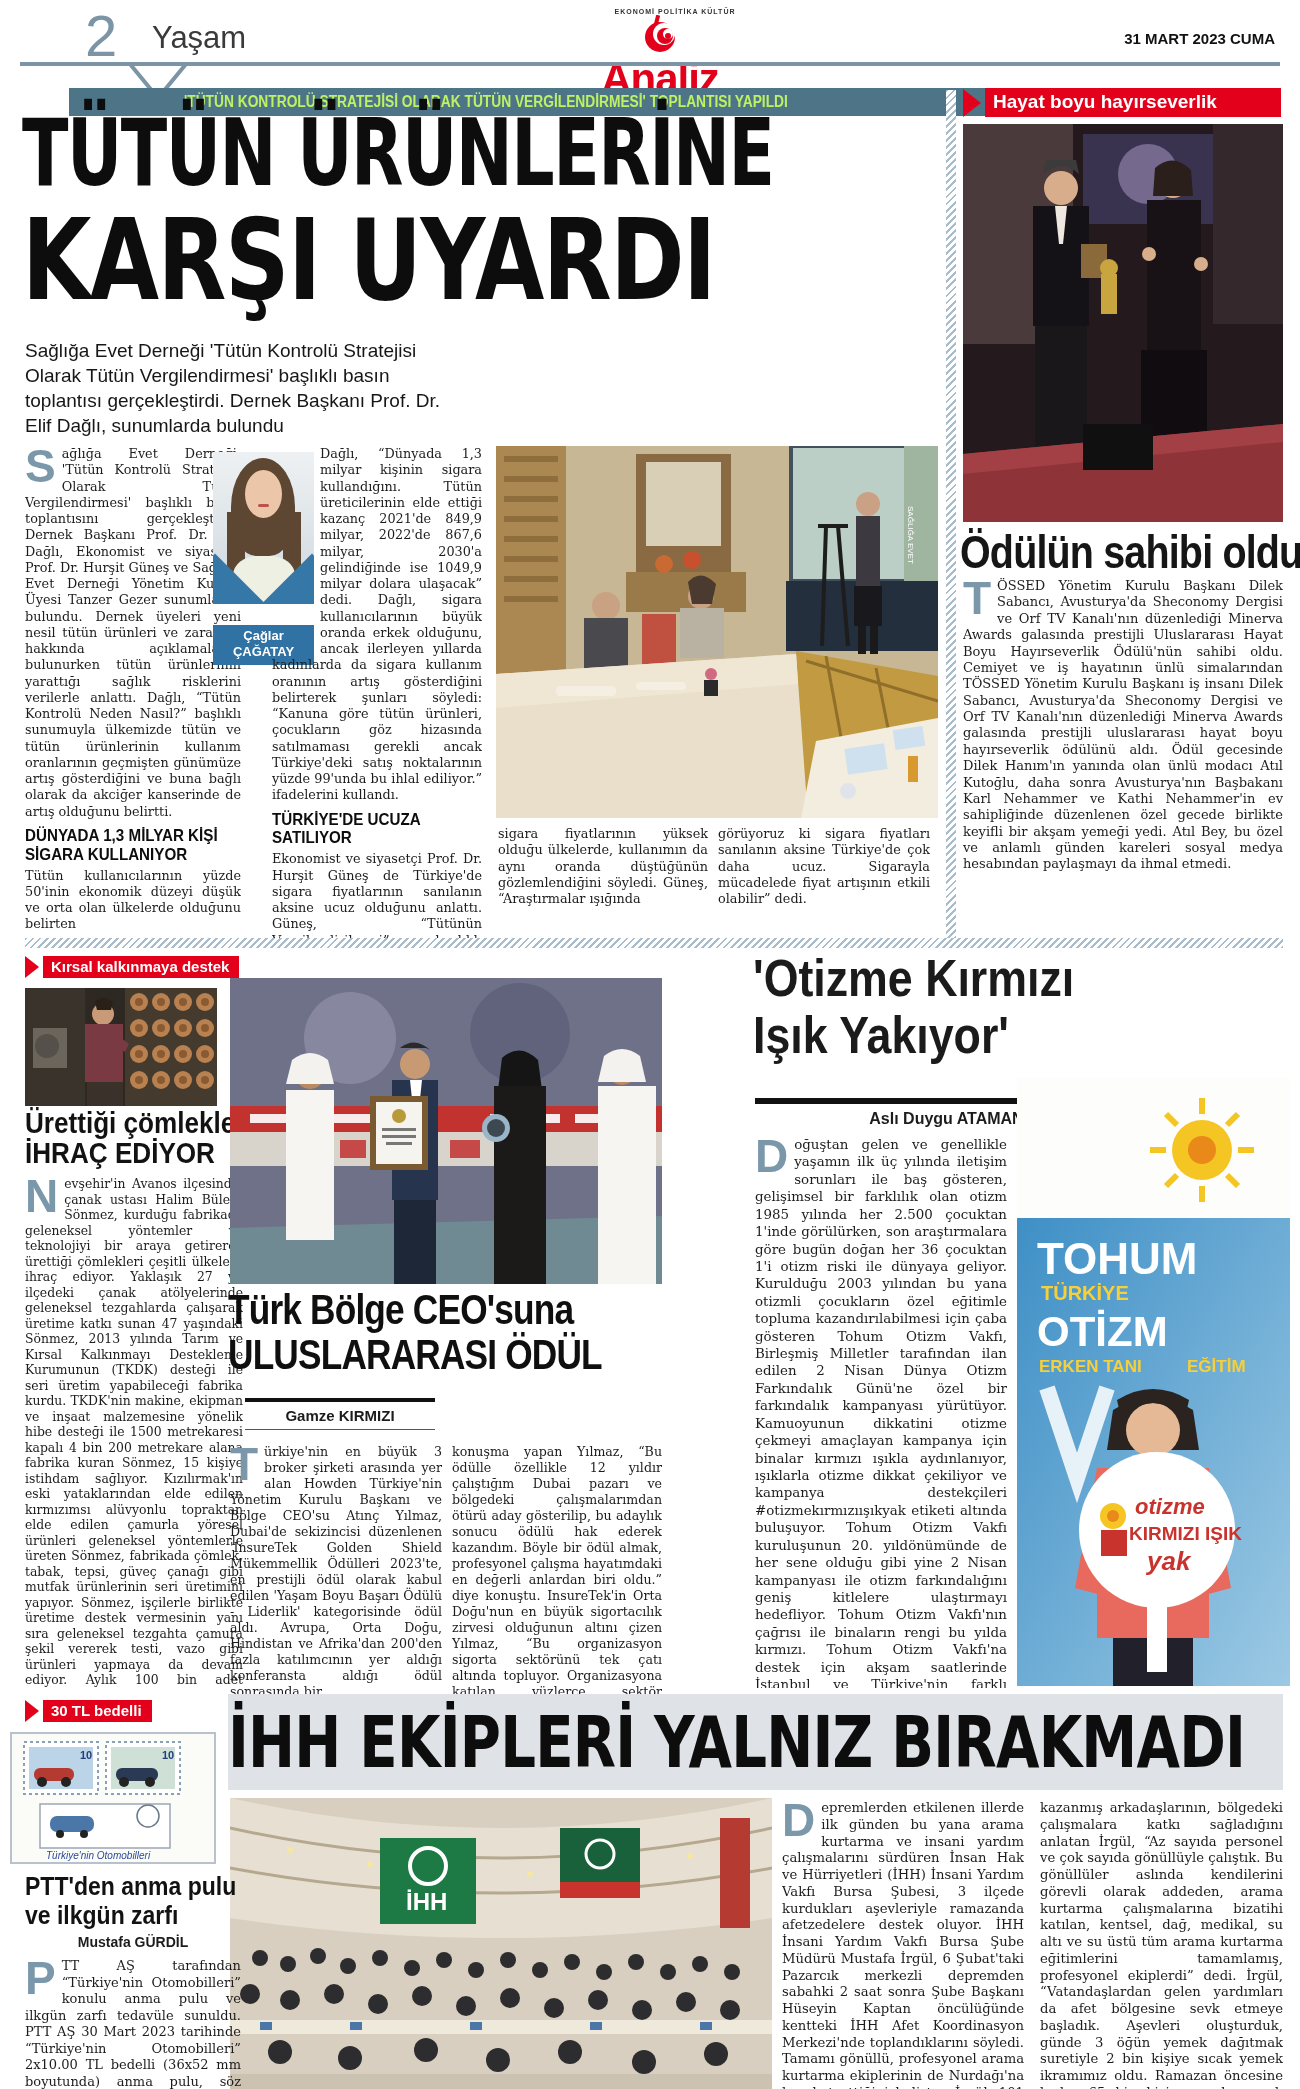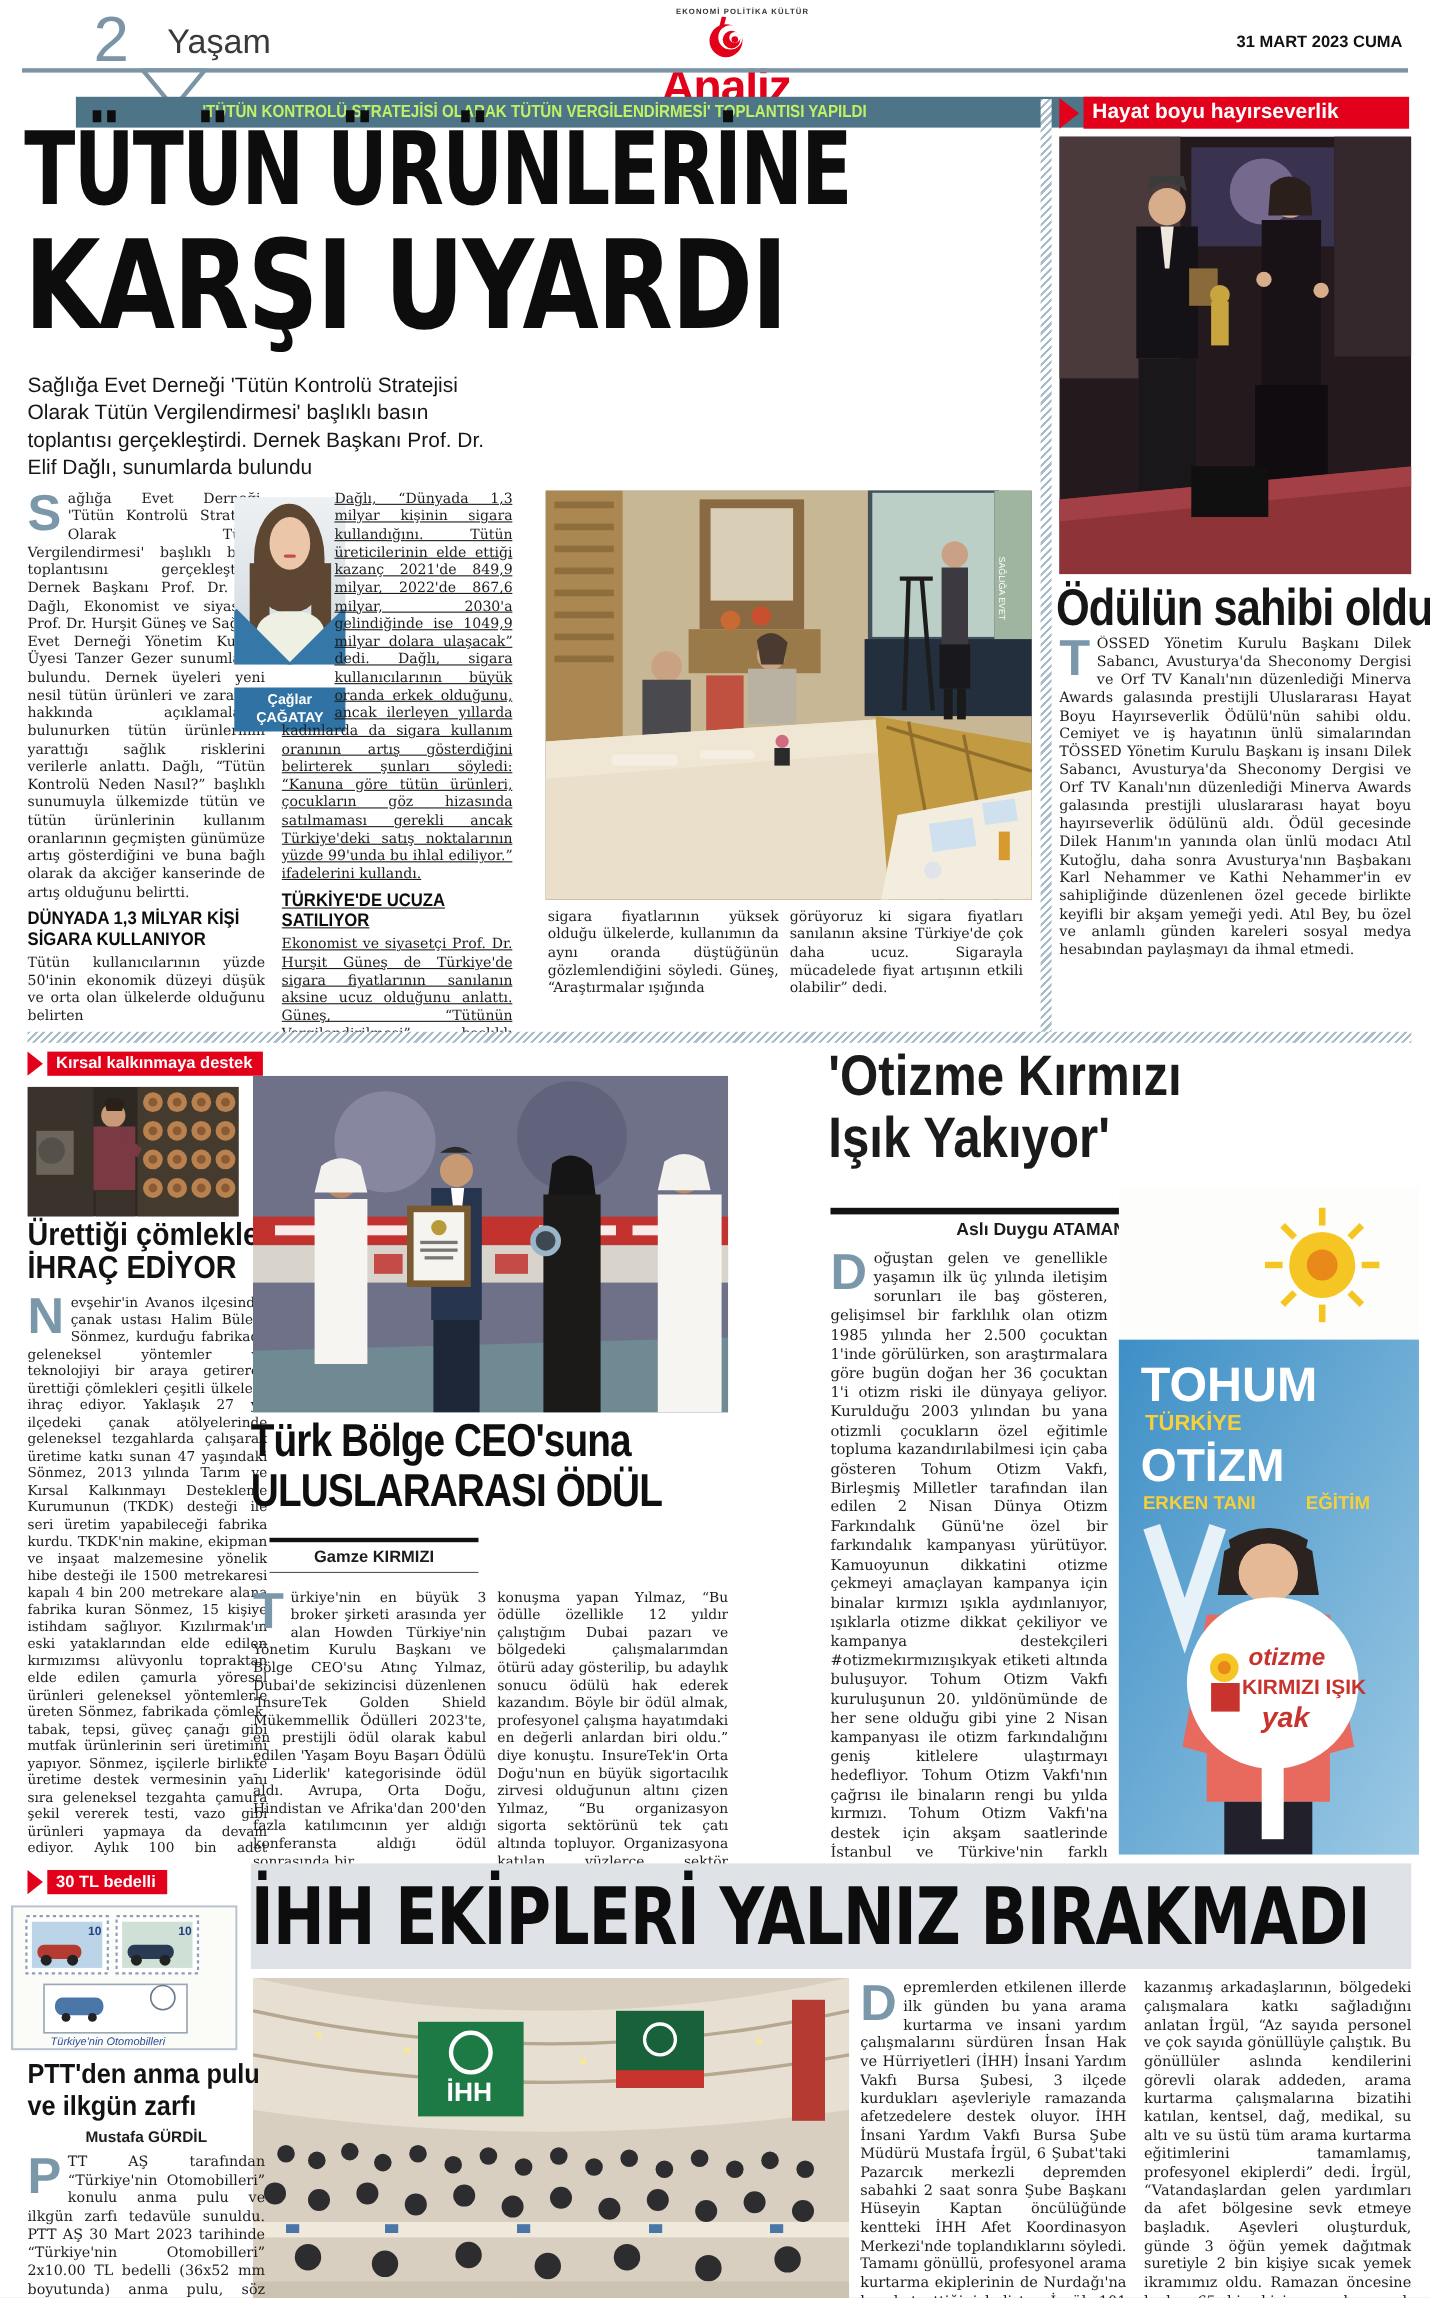--- a/index.html
+++ b/index.html
@@ -89,21 +89,21 @@
       <div class="abs" style="left:20px;top:104px;width:62px;height:48px;background:#eef0e4;border-radius:40% 40% 0 0;"></div>
       <div class="abs" style="left:-38px;bottom:-46px;width:80px;height:80px;background:#3578a8;transform:rotate(45deg);"></div>
       <div class="abs" style="right:-38px;bottom:-46px;width:80px;height:80px;background:#3578a8;transform:rotate(45deg);"></div>
     </div>
     <div class="port-cap">
       <div>Çağlar</div>
         <div>ÇAĞATAY</div>
     </div>
   </div>
 
-  <div class="abs serif bodycol" style="left:256px;top:446px;width:210px;height:494px;text-decoration:underline;">
+  <div class="abs serif bodycol" style="left:272px;top:446px;width:210px;height:494px;">
     <div style="float:left;width:48px;height:200px;"></div>
     <p>Dağlı, “Dünyada 1,3 milyar kişinin sigara kullandığını. Tütün üreticilerinin elde ettiği kazanç 2021'de 849,9 milyar, 2022'de 867,6 milyar, 2030'a gelindiğinde ise 1049,9 milyar dolara ulaşacak” dedi. Dağlı, sigara kullanıcılarının büyük oranda erkek olduğunu, ancak ilerleyen yıllarda kadınlarda da sigara kullanım oranının artış gösterdiğini belirterek şunları söyledi: “Kanuna göre tütün ürünleri, çocukların göz hizasında satılmaması gerekli ancak Türkiye'deki satış noktalarının yüzde 99'unda bu ihlal ediliyor.” ifadelerini kullandı.</p>
     <div class="subhead">TÜRKİYE'DE UCUZA SATILIYOR</div>
     <p>Ekonomist ve siyasetçi Prof. Dr. Hurşit Güneş de Türkiye'de sigara fiyatlarının sanılanın aksine ucuz olduğunu anlattı. Güneş, “Tütünün Vergilendirilmesi” başlıklı sunumunda, tütün ve tütün ürünlerinin vergilendirilmesi ile sigara kullanımının azaltılabileceğini ön gördüklerini ve bu alanda yapılan çalışmaya göre,</p>
   </div>
 
   <svg class="abs" style="left:496px;top:446px;" width="442" height="372" viewBox="0 0 442 372">
     <rect width="442" height="372" fill="#c9b astro"></rect>
     <rect width="442" height="372" fill="#c8b794"></rect>
     <rect x="0" y="0" width="70" height="260" fill="#ab8752"></rect>

